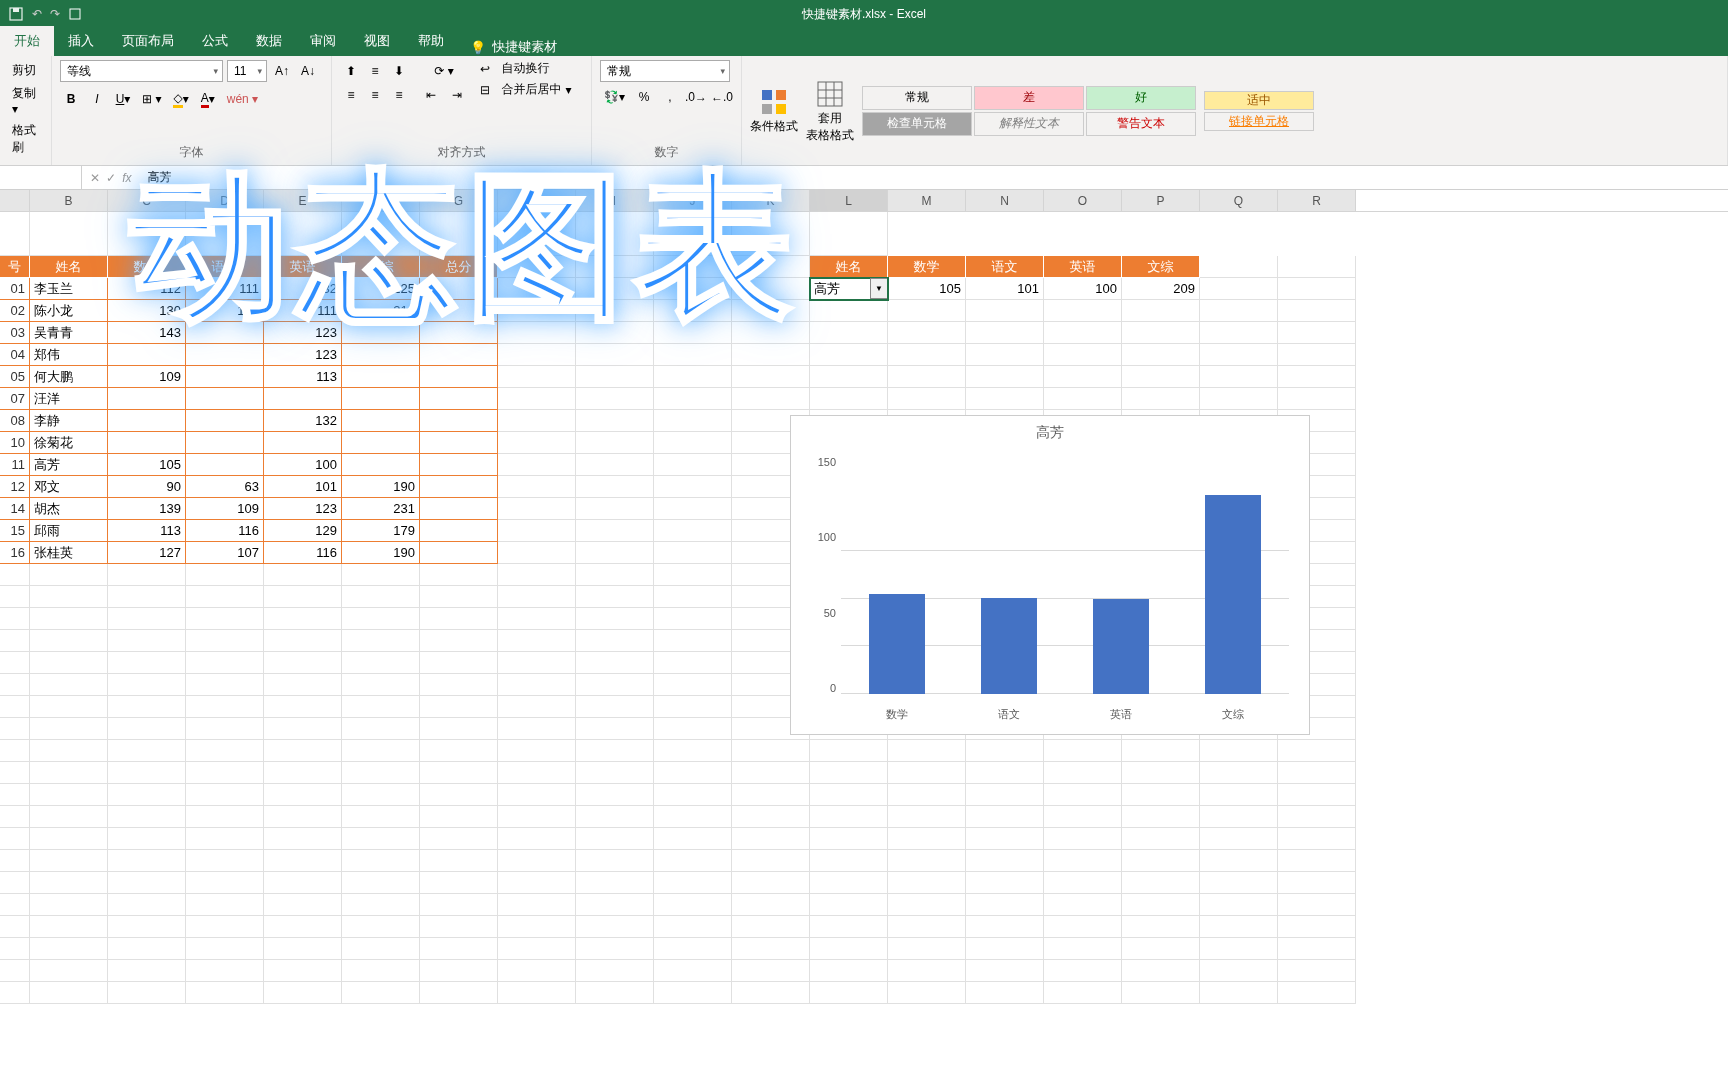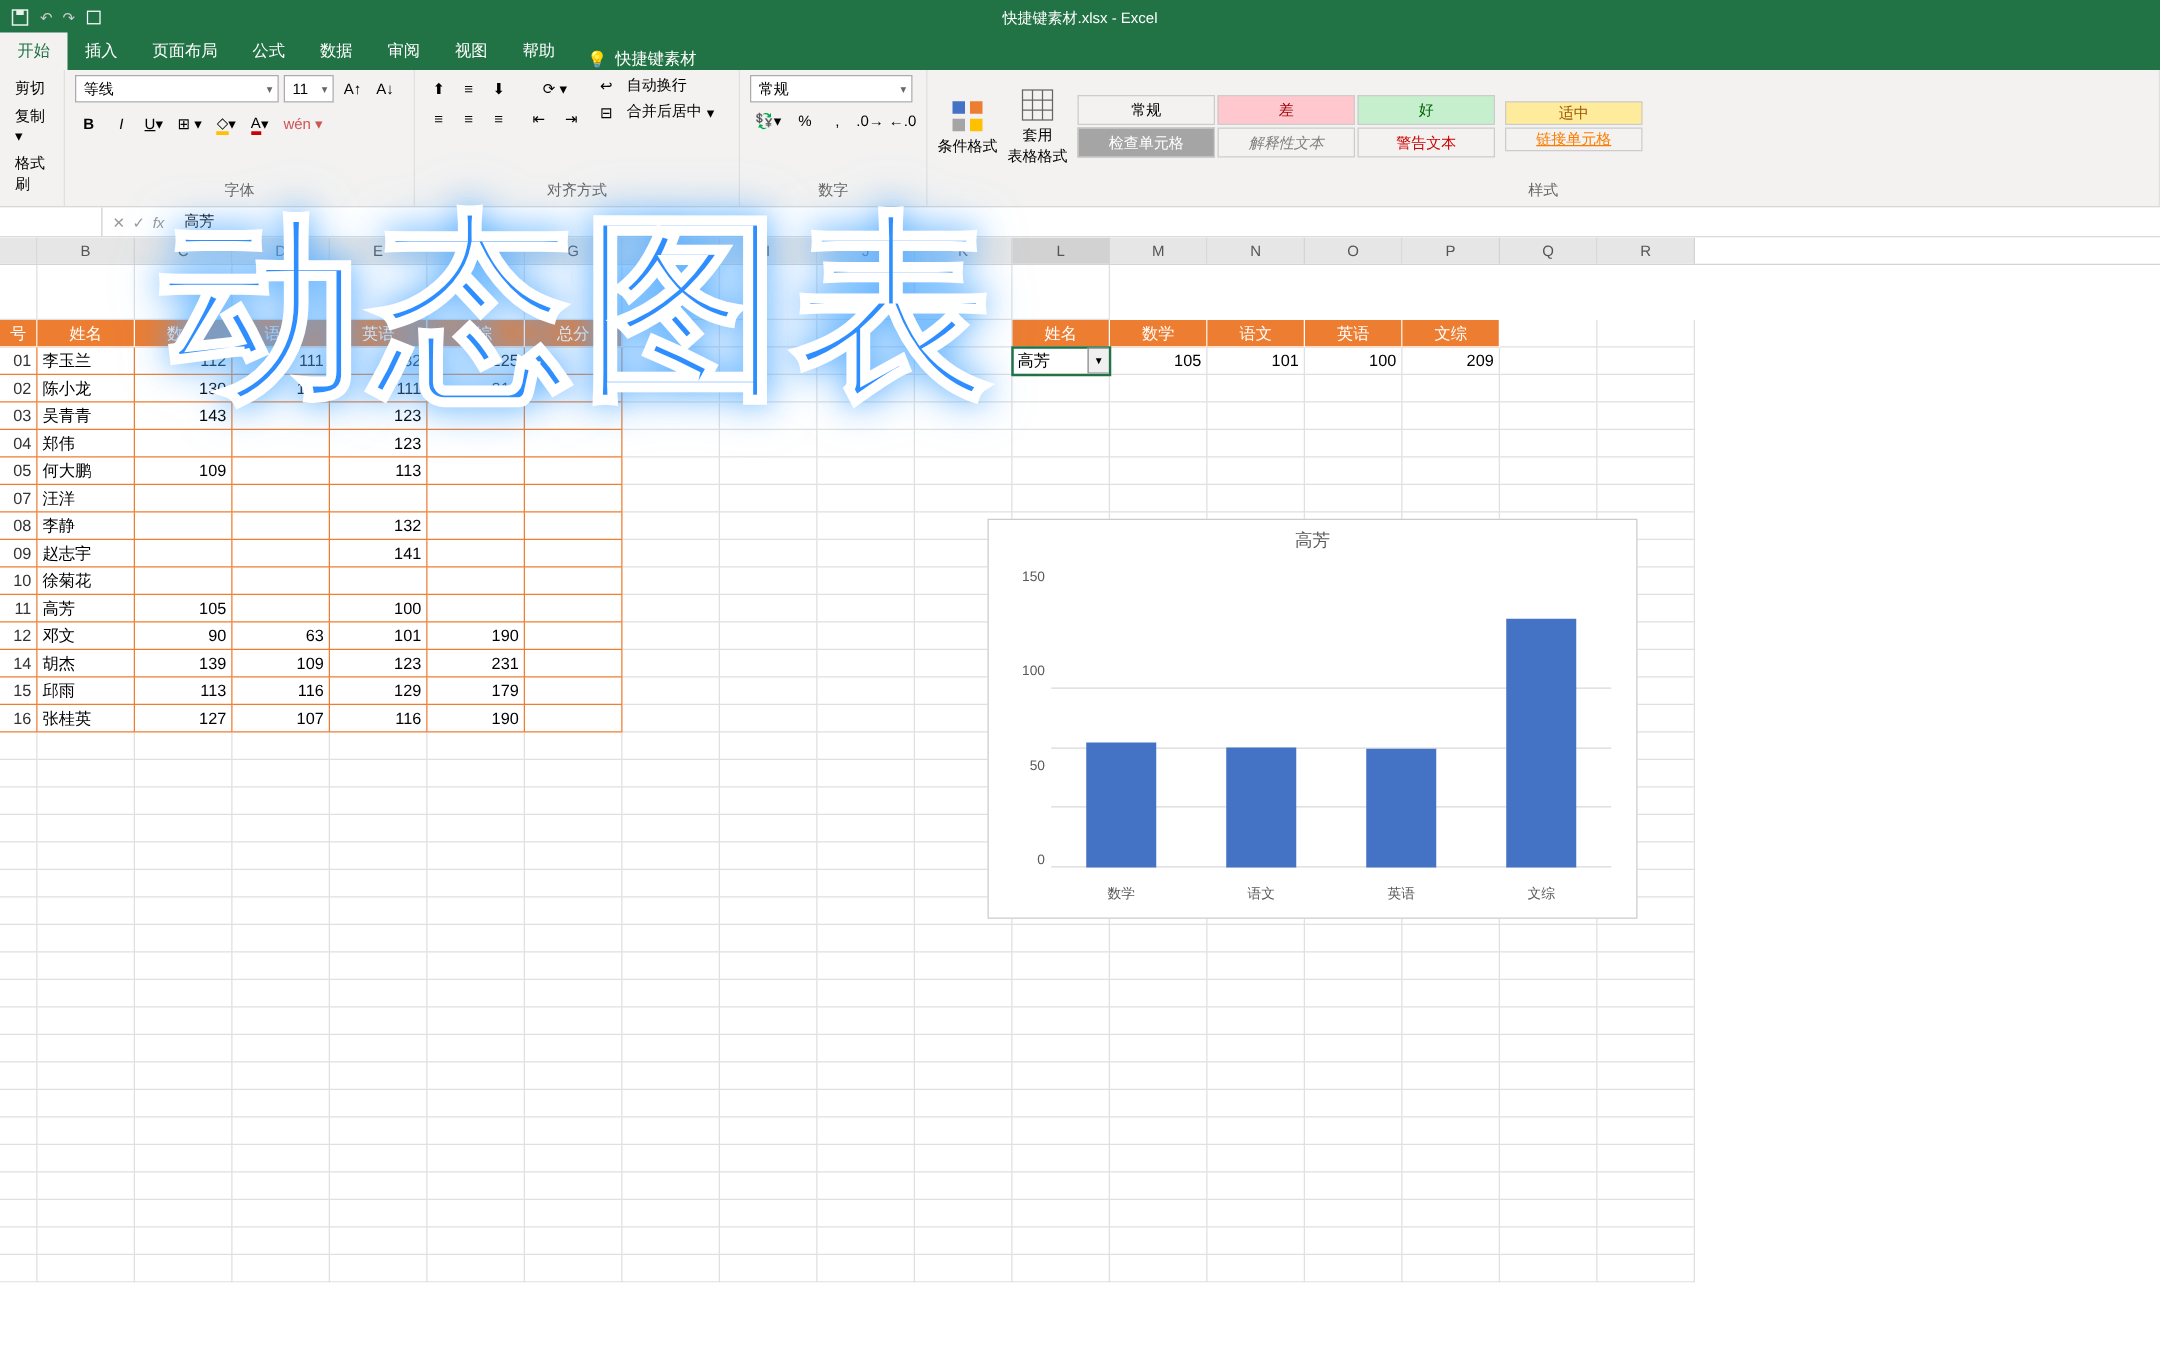--- a/index.html
+++ b/index.html
@@ -211,21 +211,20 @@
         <div class="style-cell" style="background:#c6efce;color:#006100">好</div>
         <div class="style-cell" style="background:#a5a5a5;color:#fff">检查单元格</div>
         <div class="style-cell" style="color:#7f7f7f;font-style:italic">解释性文本</div>
         <div class="style-cell" style="color:#c00">警告文本</div>
       </div>
       <div style="display:flex;flex-direction:column;gap:2px">
         <div class="style-cell" style="background:#ffeb9c;color:#9c5700;width:110px">适中</div>
         <div class="style-cell" style="color:#fa7d00;text-decoration:underline;width:110px">链接单元格</div>
       </div>
     </div>
-    <div class="group-label">样式</div>
   </div>
 </div>
 
 <div class="namebox-row">
   <div class="namebox"></div>
   <div class="fx-btns">
     <span>✕</span>
     <span>✓</span>
     <span><i>fx</i></span>
   </div>
@@ -408,40 +407,20 @@
         <div class="cell " style="width: 78px;"></div>
         <div class="cell " style="width: 78px;"></div>
         <div class="cell " style="width: 78px;"></div>
       </div>
       <div class="row">
         <div class="cell data-cell rowid" style="width: 30px;">08</div>
         <div class="cell data-cell name" style="width: 78px;">李静</div>
         <div class="cell data-cell" style="width: 78px;"></div>
         <div class="cell data-cell" style="width: 78px;"></div>
         <div class="cell data-cell" style="width: 78px;">132</div>
-        <div class="cell data-cell" style="width: 78px;"></div>
-        <div class="cell data-cell" style="width: 78px;"></div>
-        <div class="cell " style="width: 78px;"></div>
-        <div class="cell " style="width: 78px;"></div>
-        <div class="cell " style="width: 78px;"></div>
-        <div class="cell " style="width: 78px;"></div>
-        <div class="cell " style="width: 78px;"></div>
-        <div class="cell " style="width: 78px;"></div>
-        <div class="cell " style="width: 78px;"></div>
-        <div class="cell " style="width: 78px;"></div>
-        <div class="cell " style="width: 78px;"></div>
-        <div class="cell " style="width: 78px;"></div>
-        <div class="cell " style="width: 78px;"></div>
-      </div>
-      <div class="row">
-        <div class="cell data-cell rowid" style="width: 30px;">09</div>
-        <div class="cell data-cell name" style="width: 78px;">赵志宇</div>
-        <div class="cell data-cell" style="width: 78px;"></div>
-        <div class="cell data-cell" style="width: 78px;"></div>
-        <div class="cell data-cell" style="width: 78px;">141</div>
         <div class="cell data-cell" style="width: 78px;"></div>
         <div class="cell data-cell" style="width: 78px;"></div>
         <div class="cell " style="width: 78px;"></div>
         <div class="cell " style="width: 78px;"></div>
         <div class="cell " style="width: 78px;"></div>
         <div class="cell " style="width: 78px;"></div>
         <div class="cell " style="width: 78px;"></div>
         <div class="cell " style="width: 78px;"></div>
         <div class="cell " style="width: 78px;"></div>
         <div class="cell " style="width: 78px;"></div>

